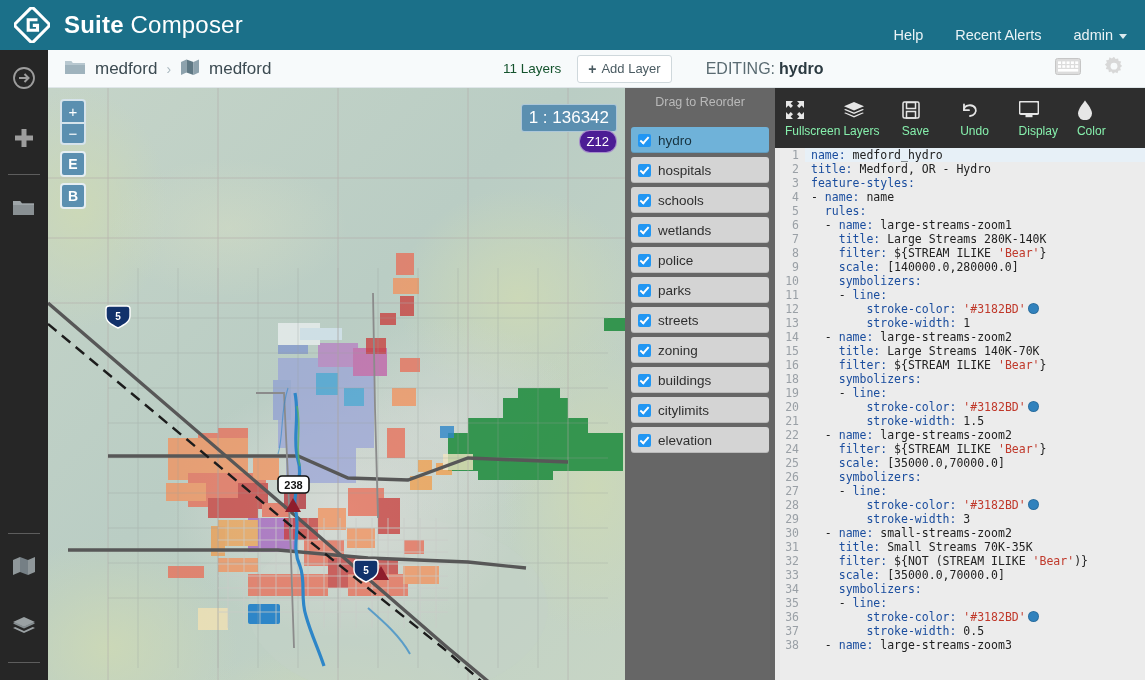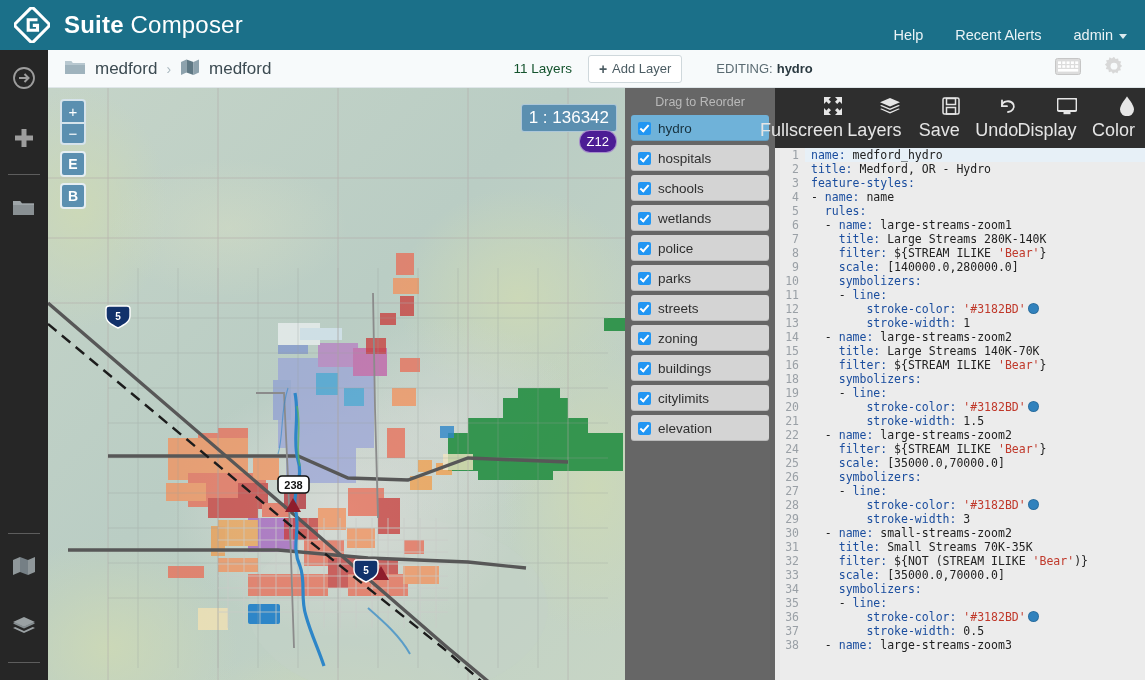--- a/index.html
+++ b/index.html
@@ -44,21 +44,21 @@
   .crumb{display:flex;align-items:center;margin-left:16px;}
   .crumb .txt{font-size:17px;color:#3c4b52;margin-left:9px;}
   .crumb .sep{margin:0 9px;color:#a9b8bf;font-size:14px;}
   .layers-count{margin-left:auto;font-size:13.5px;color:#14532d;}
   .addlayer{
     margin-left:16px;font-size:13px;color:#4a5b62;background:#fff;
     border:1px solid #cfd8dc;border-radius:3px;padding:5px 10px;cursor:pointer;
     display:flex;align-items:center;
   }
   .addlayer .plus{font-weight:bold;margin-right:5px;font-size:14px;}
-  .editing{margin-left:34px;font-size:13px;color:#5a6b72;}
+  .editing{margin-left:34px;font-size:16px;color:#5a6b72;}
   .editing b{color:#2b3a41;margin-left:4px;}
   .crumbicons{margin-left:auto;display:flex;align-items:center;margin-right:20px;gap:22px;}
 
   
   .map{
     position:absolute;left:48px;top:88px;width:577px;height:592px;
     overflow:hidden;background:#b9cbc0;
   }
   .mapcanvas{position:absolute;left:0;top:0;width:577px;height:592px;}
   .zoombox{position:absolute;left:12px;top:11px;width:26px;}
@@ -83,21 +83,21 @@
     position:absolute;right:8px;top:42px;background:#4c1d95;color:#fff;
     font-size:13px;padding:3px 7px;border-radius:11px;border:1px solid rgba(255,255,255,.5);
   }
 
   
   .layerpanel{
     position:absolute;left:625px;top:88px;width:150px;height:592px;
     background:#666666;box-sizing:border-box;
   }
   .drag-label{
-    text-align:center;color:#b9b9b9;font-size:12.5px;padding:7px 0 6px;
+    text-align:center;color:#b9b9b9;font-size:12.5px;padding:7px 0 18px;
   }
   .layer-item{
     margin:0 6px 4px 6px;height:26px;background:#d4d4d4;border-radius:3px;
     display:flex;align-items:center;padding-left:7px;box-sizing:border-box;
     font-size:13.5px;color:#2f2f2f;cursor:pointer;
     box-shadow:inset 0 -1px 0 rgba(0,0,0,.12);
   }
   .layer-item.active{background:#6fb2d9;color:#17323f;}
   .chk{
     width:13px;height:13px;background:#2196f3;border-radius:2px;margin-right:7px;
@@ -110,22 +110,22 @@
 
   
   .editor{
     position:absolute;left:775px;top:88px;width:370px;height:592px;background:#ececec;
   }
   .edtoolbar{
     height:60px;background:#2e2e2e;display:flex;align-items:center;
     justify-content:space-between;padding:0 10px;box-sizing:border-box;
   }
   .edtool{
-    display:flex;flex-direction:column;align-items:flex-end;justify-content:center;
-    color:#e5e5e5;font-size:18px;cursor:pointer;width:58px;
+    display:flex;flex-direction:column;align-items:flex-start;justify-content:center;
+    color:#86efac;font-size:12px;cursor:pointer;width:58px;
   }
   .edtool .glyph{height:22px;display:flex;align-items:center;justify-content:center;margin-bottom:3px;}
   .code{
     position:absolute;left:0;top:60px;width:370px;height:532px;overflow:hidden;
     font-family:"DejaVu Sans Mono","Liberation Mono",monospace;font-size:11.5px;
     background:#ececec;
   }
   .cline{display:flex;height:14px;line-height:14px;white-space:pre;}
   .cline.first{background:#e7f0f7;}
   .gutter{

